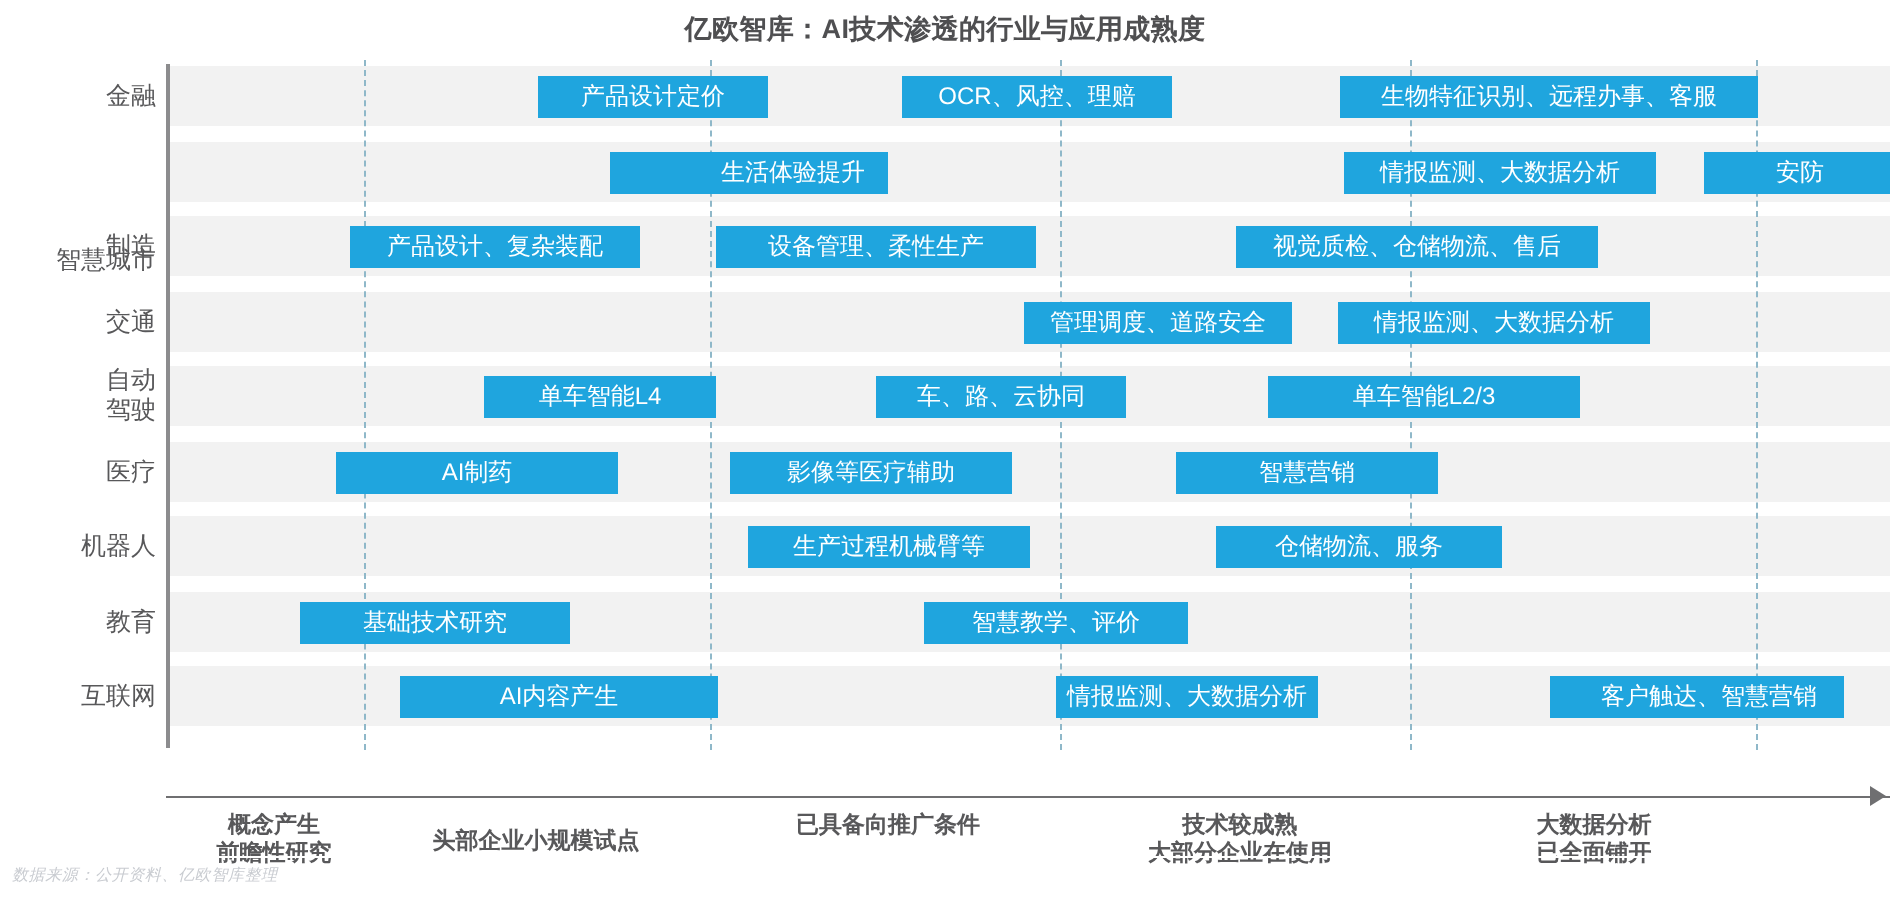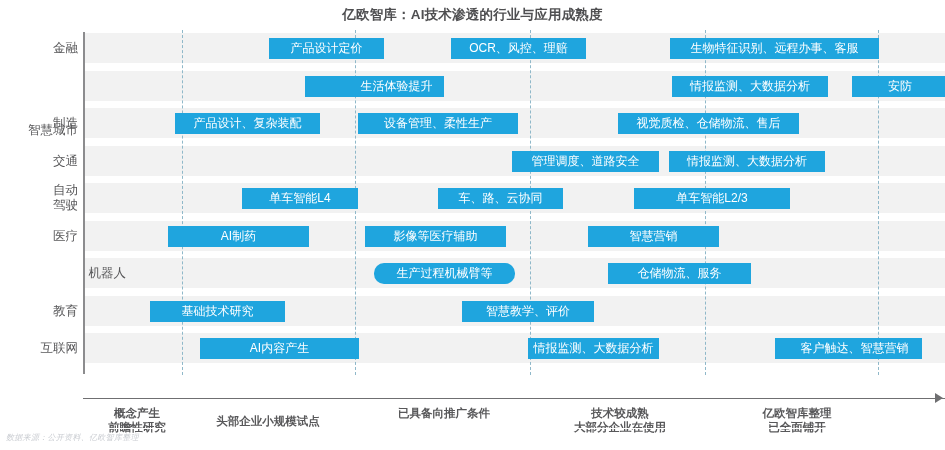--- a/index.html
+++ b/index.html
@@ -110,29 +110,29 @@
   <div id="rows">
       <div class="bar" style="left: 269px; width: 115px; top: 8px; background: rgb(31, 165, 222);">产品设计定价</div>
       <div class="bar" style="left: 451px; width: 135px; top: 8px; background: rgb(31, 165, 222);">OCR、风控、理赔</div>
       <div class="bar" style="left: 670px; width: 209px; top: 8px; background: rgb(31, 165, 222);">生物特征识别、远程办事、客服</div>
       <div class="bar" style="left: 305px; width: 139px; top: 46px; background: rgb(31, 165, 222); padding-left: 44px;">生活体验提升</div>
       <div class="bar" style="left: 672px; width: 156px; top: 46px; background: rgb(31, 165, 222);">情报监测、大数据分析</div>
       <div class="bar" style="left: 852px; width: 96px; top: 46px; background: rgb(31, 165, 222);">安防</div>
       <div class="bar" style="left: 175px; width: 145px; top: 83px; background: rgb(31, 165, 222);">产品设计、复杂装配</div>
       <div class="bar" style="left: 358px; width: 160px; top: 83px; background: rgb(31, 165, 222);">设备管理、柔性生产</div>
       <div class="bar" style="left: 618px; width: 181px; top: 83px; background: rgb(31, 165, 222);">视觉质检、仓储物流、售后</div>
-      <div class="bar" style="left: 512px; width: 147px; top: 121px; background: rgb(31, 165, 222);">管理调度、道路安全</div>
+      <div class="bar" style="left: 512px; width: 134px; top: 121px; background: rgb(31, 165, 222);">管理调度、道路安全</div>
       <div class="bar" style="left: 669px; width: 156px; top: 121px; background: rgb(31, 165, 222);">情报监测、大数据分析</div>
       <div class="bar" style="left: 242px; width: 116px; top: 158px; background: rgb(31, 165, 222);">单车智能L4</div>
       <div class="bar" style="left: 438px; width: 125px; top: 158px; background: rgb(31, 165, 222);">车、路、云协同</div>
       <div class="bar" style="left: 634px; width: 156px; top: 158px; background: rgb(31, 165, 222);">单车智能L2/3</div>
       <div class="bar" style="left: 168px; width: 141px; top: 196px; background: rgb(31, 165, 222);">AI制药</div>
       <div class="bar" style="left: 365px; width: 141px; top: 196px; background: rgb(31, 165, 222);">影像等医疗辅助</div>
       <div class="bar" style="left: 588px; width: 131px; top: 196px; background: rgb(31, 165, 222);">智慧营销</div>
-      <div class="bar" style="left: 374px; width: 141px; top: 233px; background: rgb(31, 165, 222); border-radius: 10px;">生产过程机械臂等</div>
+      <div class="bar" style="left: 374px; width: 141px; top: 233px; background: rgb(31, 165, 222);">生产过程机械臂等</div>
       <div class="bar" style="left: 608px; width: 143px; top: 233px; background: rgb(31, 165, 222);">仓储物流、服务</div>
       <div class="bar" style="left: 150px; width: 135px; top: 271px; background: rgb(31, 165, 222);">基础技术研究</div>
       <div class="bar" style="left: 462px; width: 132px; top: 271px; background: rgb(31, 165, 222);">智慧教学、评价</div>
       <div class="bar" style="left: 152px; width: 159px; top: 308px; background: rgb(31, 165, 222); margin-left: 48px;">AI内容产生</div>
       <div class="bar" style="left: 528px; width: 131px; top: 308px; background: rgb(31, 165, 222);">情报监测、大数据分析</div>
       <div class="bar" style="left: 775px; width: 147px; top: 308px; background: rgb(31, 165, 222); padding-left: 12px;">客户触达、智慧营销</div>
     </div>
   <div id="labels">
       <div class="row-label" style="top: 10.5px;">
         <div>金融</div>
@@ -146,21 +146,21 @@
       <div class="row-label" style="top: 123.5px;">
         <div>交通</div>
       </div>
       <div class="row-label" style="top: 153px;">
         <div>自动</div>
         <div>驾驶</div>
       </div>
       <div class="row-label" style="top: 198.5px;">
         <div>医疗</div>
       </div>
-      <div class="row-label" style="top: 235.5px; padding-left: 48px;">
+      <div class="row-label" style="top: 235.5px;">
         <div>机器人</div>
       </div>
       <div class="row-label" style="top: 273.5px;">
         <div>教育</div>
       </div>
       <div class="row-label" style="top: 310.5px;">
         <div>互联网</div>
       </div>
     </div>
   <div id="x-axis-line"></div>
@@ -174,20 +174,20 @@
         <span>头部企业小规模试点</span>
       </div>
       <div class="stage-label" style="left: 354px; width: 180px; top: 376px;">
         <span>已具备向推广条件</span>
       </div>
       <div class="stage-label" style="left: 530px; width: 180px; top: 376px;">
         <span>技术较成熟</span>
         <span>大部分企业在使用</span>
       </div>
       <div class="stage-label" style="left: 707px; width: 180px; top: 376px;">
-        <span>亿欧智库整理</span>
+        <span>大数据分析</span>
         <span>已全面铺开</span>
       </div>
     </div>
 </div>
 
 <div id="footer-rule"></div>
 <div id="footer-note">数据来源：公开资料、亿欧智库整理</div>
 
 </body></html>

